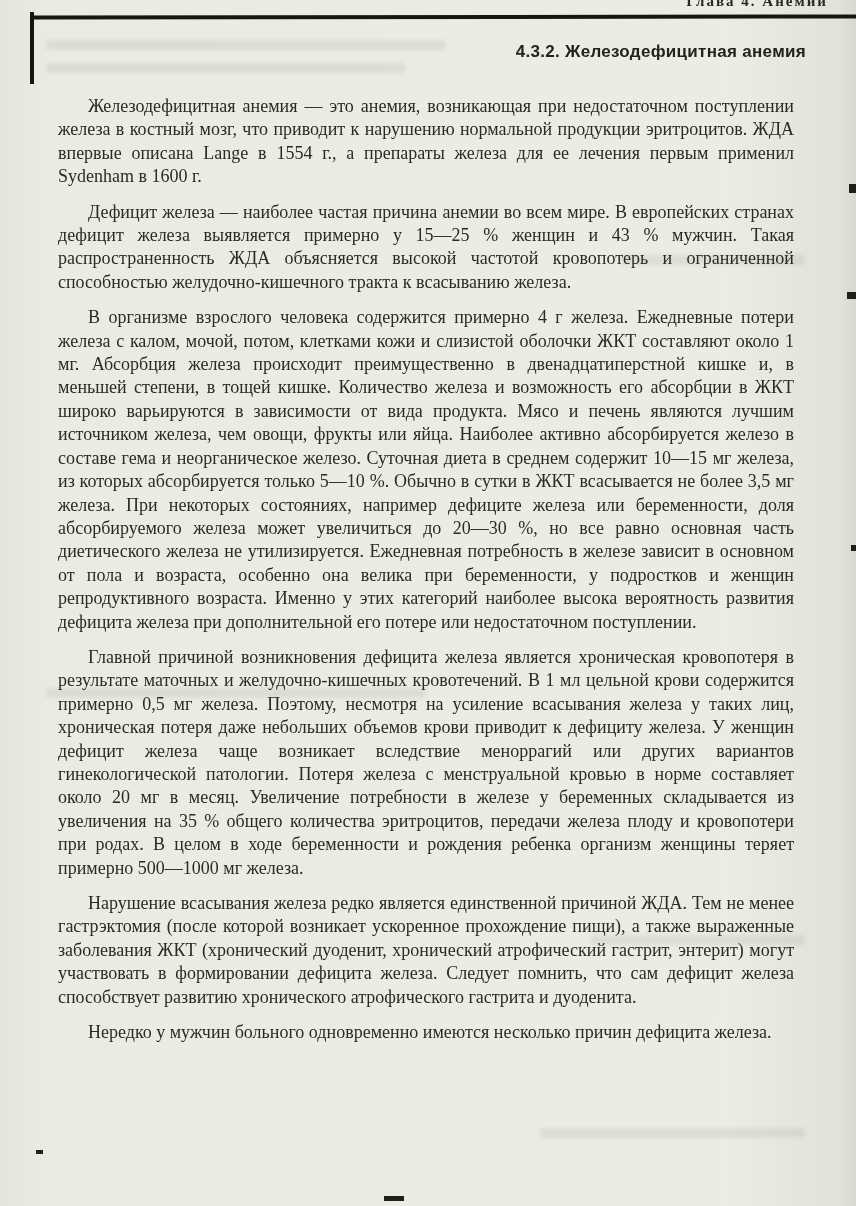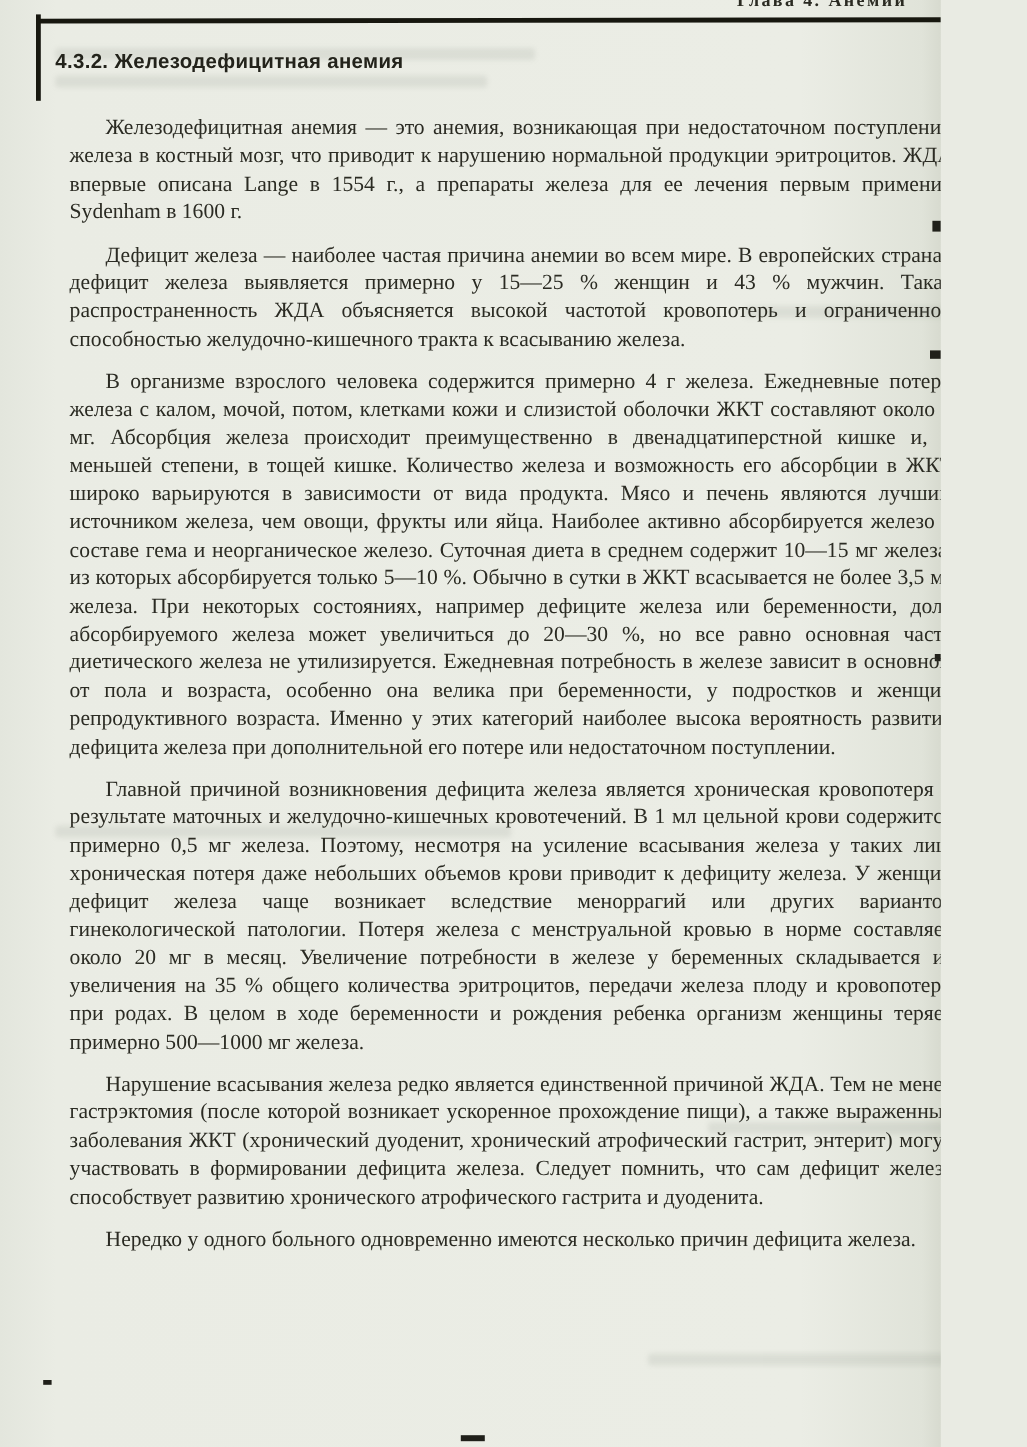--- a/index.html
+++ b/index.html
@@ -8,21 +8,21 @@
     width: 856px;
     height: 1206px;
     overflow: hidden;
   }
   body {
     font-family: "Liberation Serif", serif;
     background: #e9ebe3;
   }
   .page {
     position: relative;
-    width: 784px;
+    width: 856px;
     height: 1206px;
     background: linear-gradient(90deg, #e3e6dd 0%, #eaece4 6%, #ebede5 85%, #e0e3d9 98%, #d7dacf 100%);
     color: #28281f;
     overflow: hidden;
   }
   
   .running-header {
     position: absolute;
     top: -7px;
     right: 28px;
@@ -49,21 +49,21 @@
     width: 4px;
     height: 72px;
     background: #17170f;
   }
   .section-heading {
     position: absolute;
     top: 42px;
     left: 46px;
     width: 760px;
     margin: 0;
-    text-align: left;
+    text-align: right;
     font-family: "Liberation Sans", sans-serif;
     font-size: 17px;
     font-weight: bold;
     color: #23231b;
     letter-spacing: 0.3px;
   }
   .body-text {
     position: absolute;
     top: 83px;
     left: 46px;
@@ -114,16 +114,16 @@
   <div class="running-header">Глава 4. Анемии</div>
 
   <h2 class="section-heading">4.3.2. Железодефицитная анемия</h2>
 
   <div class="body-text">
       <p class="para">Железодефицитная анемия — это анемия, возникающая при недостаточном поступлении железа в костный мозг, что приводит к нарушению нормальной продукции эритроцитов. ЖДА впервые описана Lange в 1554 г., а препараты железа для ее лечения первым применил Sydenham в 1600 г.</p>
       <p class="para">Дефицит железа — наиболее частая причина анемии во всем мире. В европейских странах дефицит железа выявляется примерно у 15—25 % женщин и 43 % мужчин. Такая распространенность ЖДА объясняется высокой частотой кровопотерь и ограниченной способностью желудочно-кишечного тракта к всасыванию железа.</p>
       <p class="para">В организме взрослого человека содержится примерно 4 г железа. Ежедневные потери железа с калом, мочой, потом, клетками кожи и слизистой оболочки ЖКТ составляют около 1 мг. Абсорбция железа происходит преимущественно в двенадцатиперстной кишке и, в меньшей степени, в тощей кишке. Количество железа и возможность его абсорбции в ЖКТ широко варьируются в зависимости от вида продукта. Мясо и печень являются лучшим источником железа, чем овощи, фрукты или яйца. Наиболее активно абсорбируется железо в составе гема и неорганическое железо. Суточная диета в среднем содержит 10—15 мг железа, из которых абсорбируется только 5—10 %. Обычно в сутки в ЖКТ всасывается не более 3,5 мг железа. При некоторых состояниях, например дефиците железа или беременности, доля абсорбируемого железа может увеличиться до 20—30 %, но все равно основная часть диетического железа не утилизируется. Ежедневная потребность в железе зависит в основном от пола и возраста, особенно она велика при беременности, у подростков и женщин репродуктивного возраста. Именно у этих категорий наиболее высока вероятность развития дефицита железа при дополнительной его потере или недостаточном поступлении.</p>
       <p class="para">Главной причиной возникновения дефицита железа является хроническая кровопотеря в результате маточных и желудочно-кишечных кровотечений. В 1 мл цельной крови содержится примерно 0,5 мг железа. Поэтому, несмотря на усиление всасывания железа у таких лиц, хроническая потеря даже небольших объемов крови приводит к дефициту железа. У женщин дефицит железа чаще возникает вследствие меноррагий или других вариантов гинекологической патологии. Потеря железа с менструальной кровью в норме составляет около 20 мг в месяц. Увеличение потребности в железе у беременных складывается из увеличения на 35 % общего количества эритроцитов, передачи железа плоду и кровопотери при родах. В целом в ходе беременности и рождения ребенка организм женщины теряет примерно 500—1000 мг железа.</p>
       <p class="para">Нарушение всасывания железа редко является единственной причиной ЖДА. Тем не менее гастрэктомия (после которой возникает ускоренное прохождение пищи), а также выраженные заболевания ЖКТ (хронический дуоденит, хронический атрофический гастрит, энтерит) могут участвовать в формировании дефицита железа. Следует помнить, что сам дефицит железа способствует развитию хронического атрофического гастрита и дуоденита.</p>
-      <p class="para">Нередко у одного больного одновременно имеются несколько причин дефицита железа.</p>
+      <p class="para">Нередко у мужчин больного одновременно имеются несколько причин дефицита железа.</p>
     </div>
 
 </div>
 
 </body></html>

